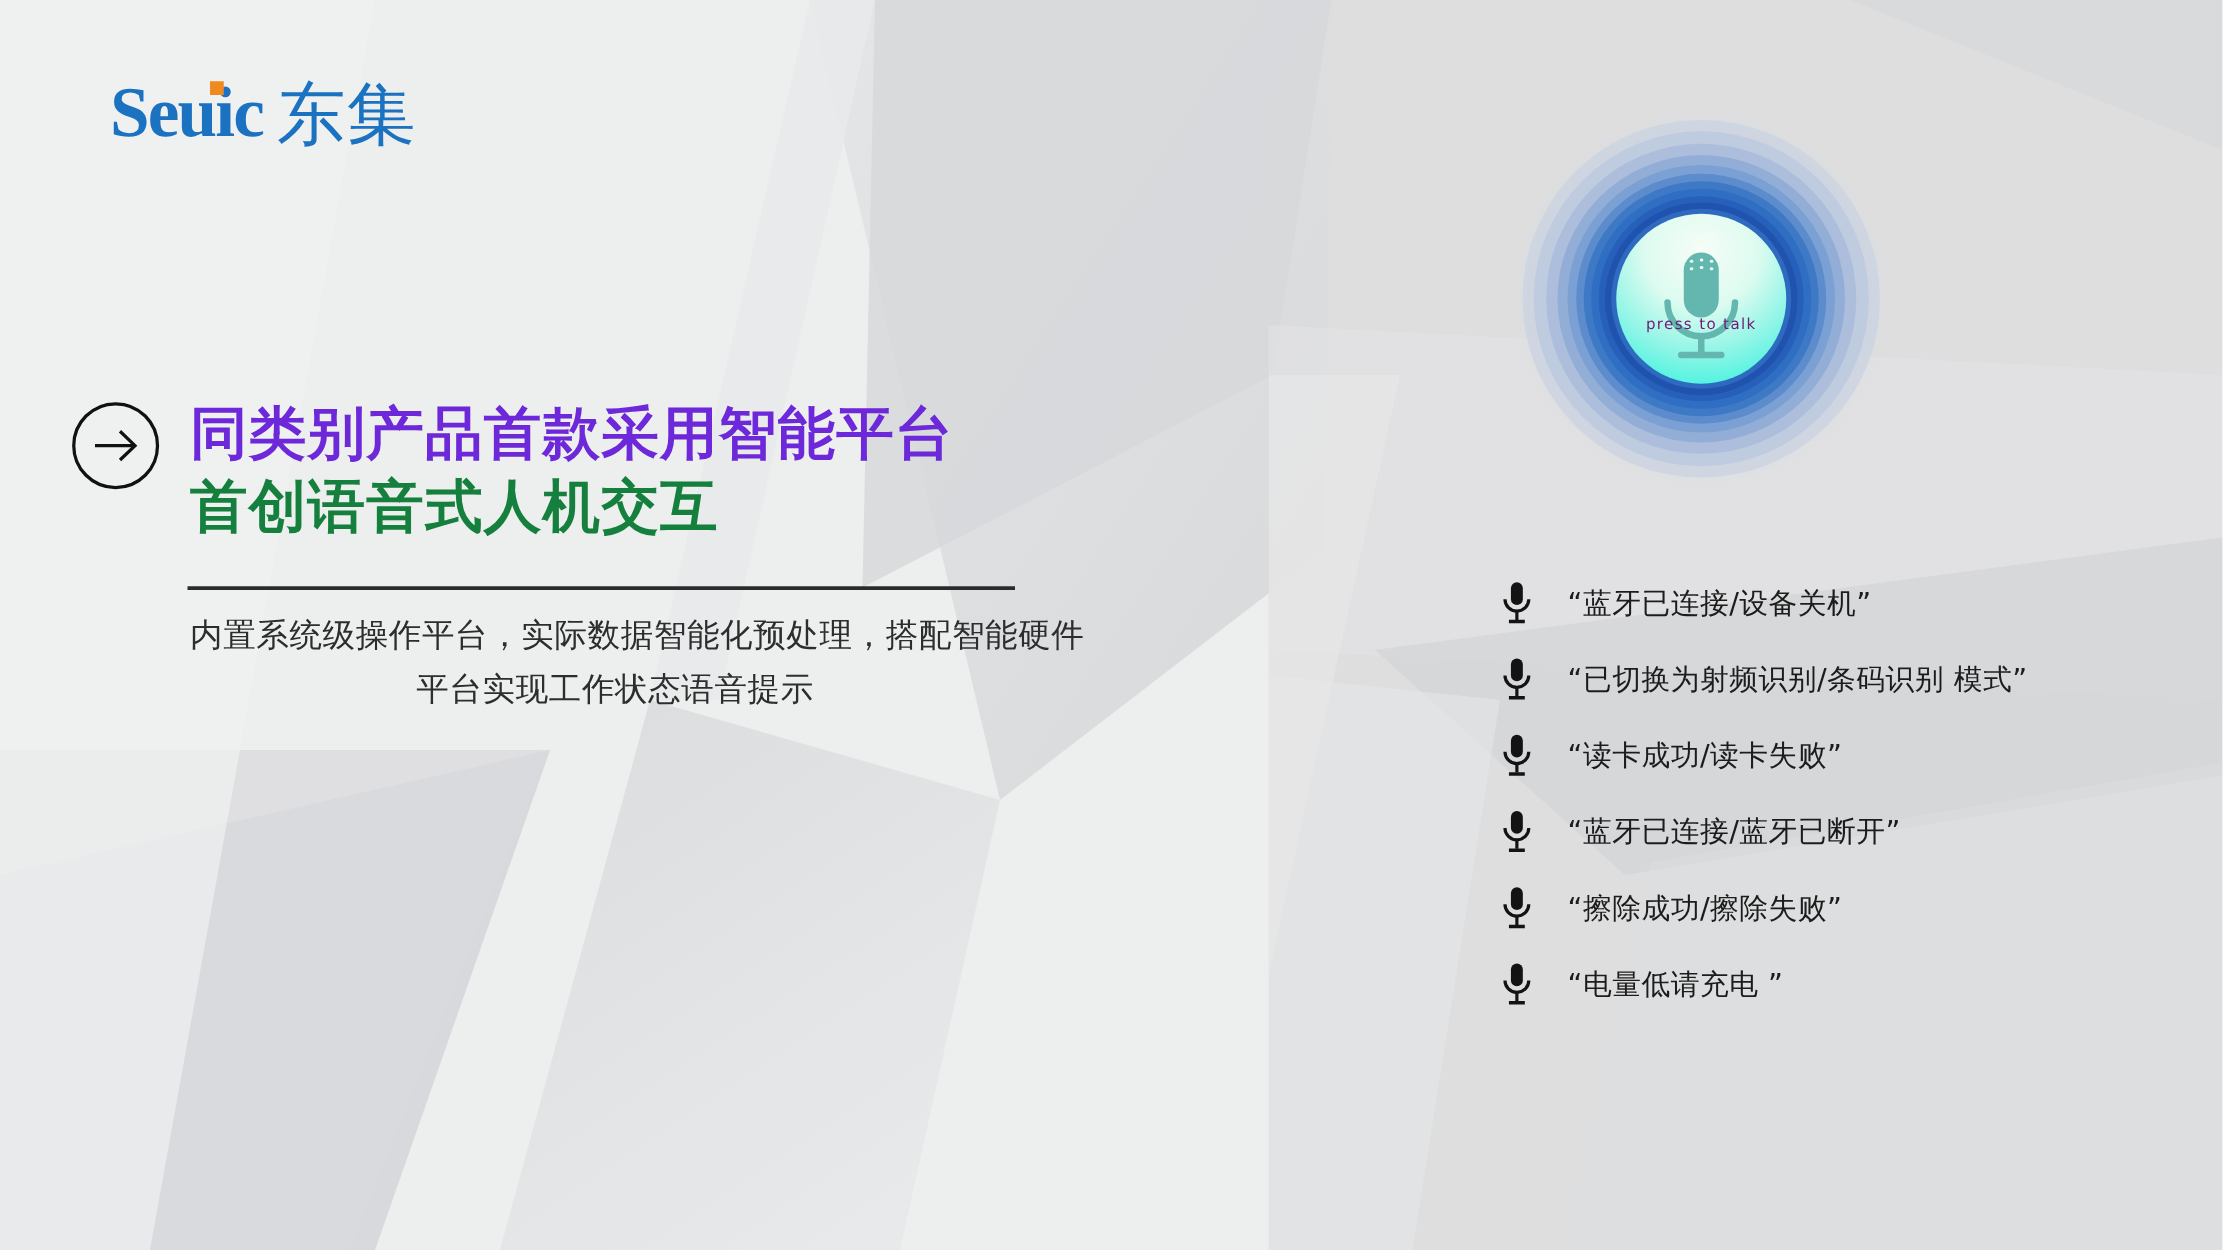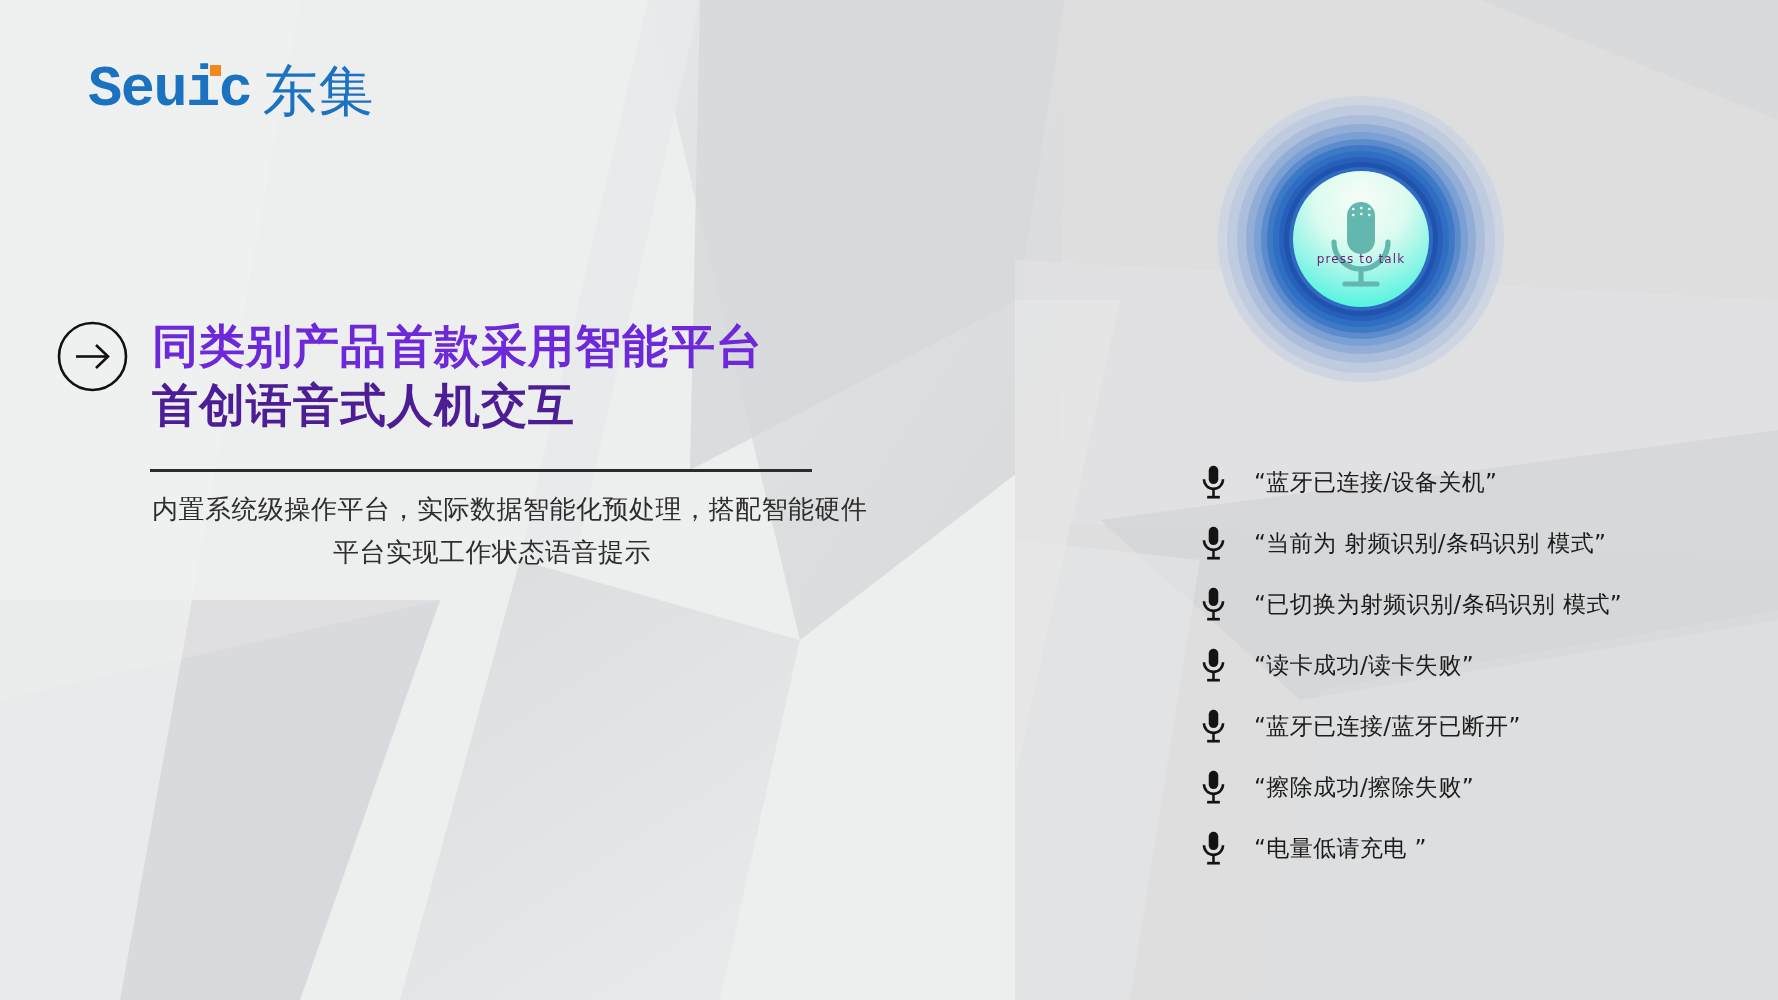--- a/index.html
+++ b/index.html
@@ -31,21 +31,21 @@
     position: absolute;
     left: 88px;
     top: 62px;
     display: flex;
     align-items: flex-end;
     line-height: 1;
     user-select: none;
   }
   #logo .logo-latin {
     position: relative;
-    font-family: Liberation Mono, monospace;
+    font-family: Liberation Serif, serif;
     font-size: 57px;
     font-weight: 700;
     letter-spacing: -1.5px;
     color: #1a72c0;
   }
   #logo .logo-dot {
     position: absolute;
     width: 11px;
     height: 11px;
     background: #f08a20;
@@ -81,21 +81,21 @@
     font-weight: 700;
     color: #6d28d9;
     letter-spacing: 1px;
     line-height: 1.16;
     white-space: nowrap;
   }
   #headline .hl-line2 {
     font-family: "DejaVu Sans", sans-serif;
     font-size: 46px;
     font-weight: 700;
-    color: #4c1d95;
+    color: #15803d;
     letter-spacing: 1px;
     line-height: 1.22;
     margin-top: 4px;
     white-space: nowrap;
   }
   #hr-rule {
     position: absolute;
     left: 150px;
     top: 469px;
     width: 662px;
@@ -291,31 +291,20 @@
         <svg viewBox="0 0 34 46" width="27" height="37">
           <rect x="11" y="2" width="12" height="23" rx="6" fill="#131313"></rect>
           <path d="M5 19 a12 12 0 0 0 24 0" fill="none" stroke="#131313" stroke-width="3.2"></path>
           <line x1="17" y1="31" x2="17" y2="40" stroke="#131313" stroke-width="3.2"></line>
           <line x1="9" y1="41.5" x2="25" y2="41.5" stroke="#131313" stroke-width="3.4"></line>
         </svg>
       </span>
       <span class="prompt-text">“蓝牙已连接/设备关机”</span>
     </div>
 
-    <div class="prompt-row">
-      <span class="mic-wrap">
-        <svg viewBox="0 0 34 46" width="27" height="37">
-          <rect x="11" y="2" width="12" height="23" rx="6" fill="#131313"></rect>
-          <path d="M5 19 a12 12 0 0 0 24 0" fill="none" stroke="#131313" stroke-width="3.2"></path>
-          <line x1="17" y1="31" x2="17" y2="40" stroke="#131313" stroke-width="3.2"></line>
-          <line x1="9" y1="41.5" x2="25" y2="41.5" stroke="#131313" stroke-width="3.4"></line>
-        </svg>
-      </span>
-      <span class="prompt-text">“当前为 射频识别/条码识别 模式”</span>
-    </div>
 
     <div class="prompt-row">
       <span class="mic-wrap">
         <svg viewBox="0 0 34 46" width="27" height="37">
           <rect x="11" y="2" width="12" height="23" rx="6" fill="#131313"></rect>
           <path d="M5 19 a12 12 0 0 0 24 0" fill="none" stroke="#131313" stroke-width="3.2"></path>
           <line x1="17" y1="31" x2="17" y2="40" stroke="#131313" stroke-width="3.2"></line>
           <line x1="9" y1="41.5" x2="25" y2="41.5" stroke="#131313" stroke-width="3.4"></line>
         </svg>
       </span>

